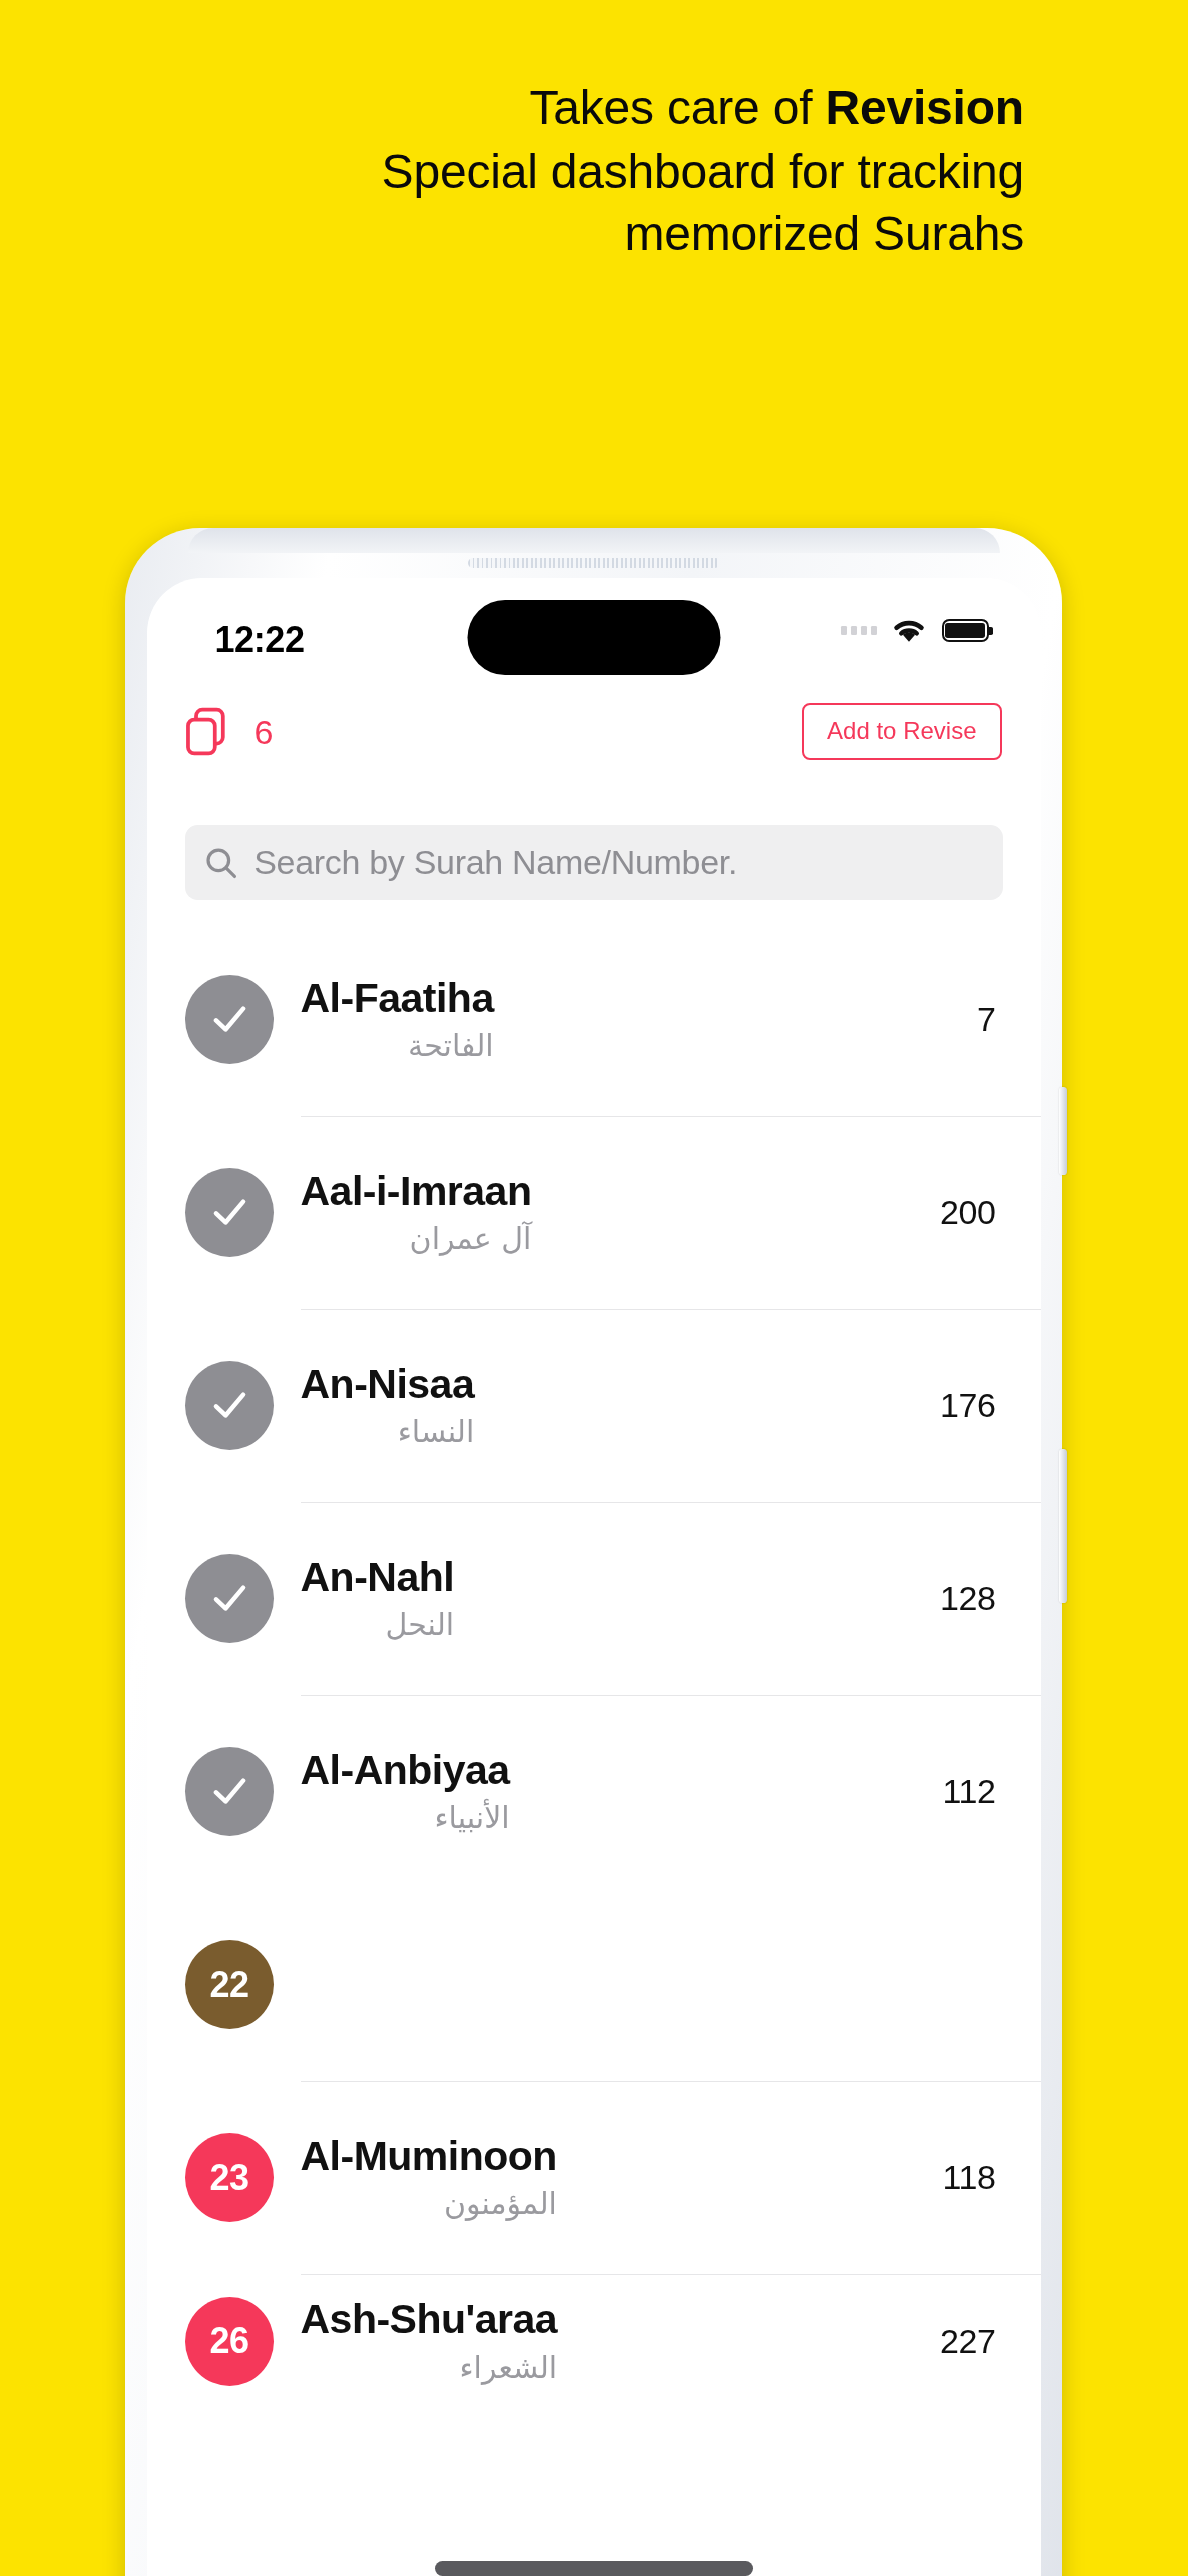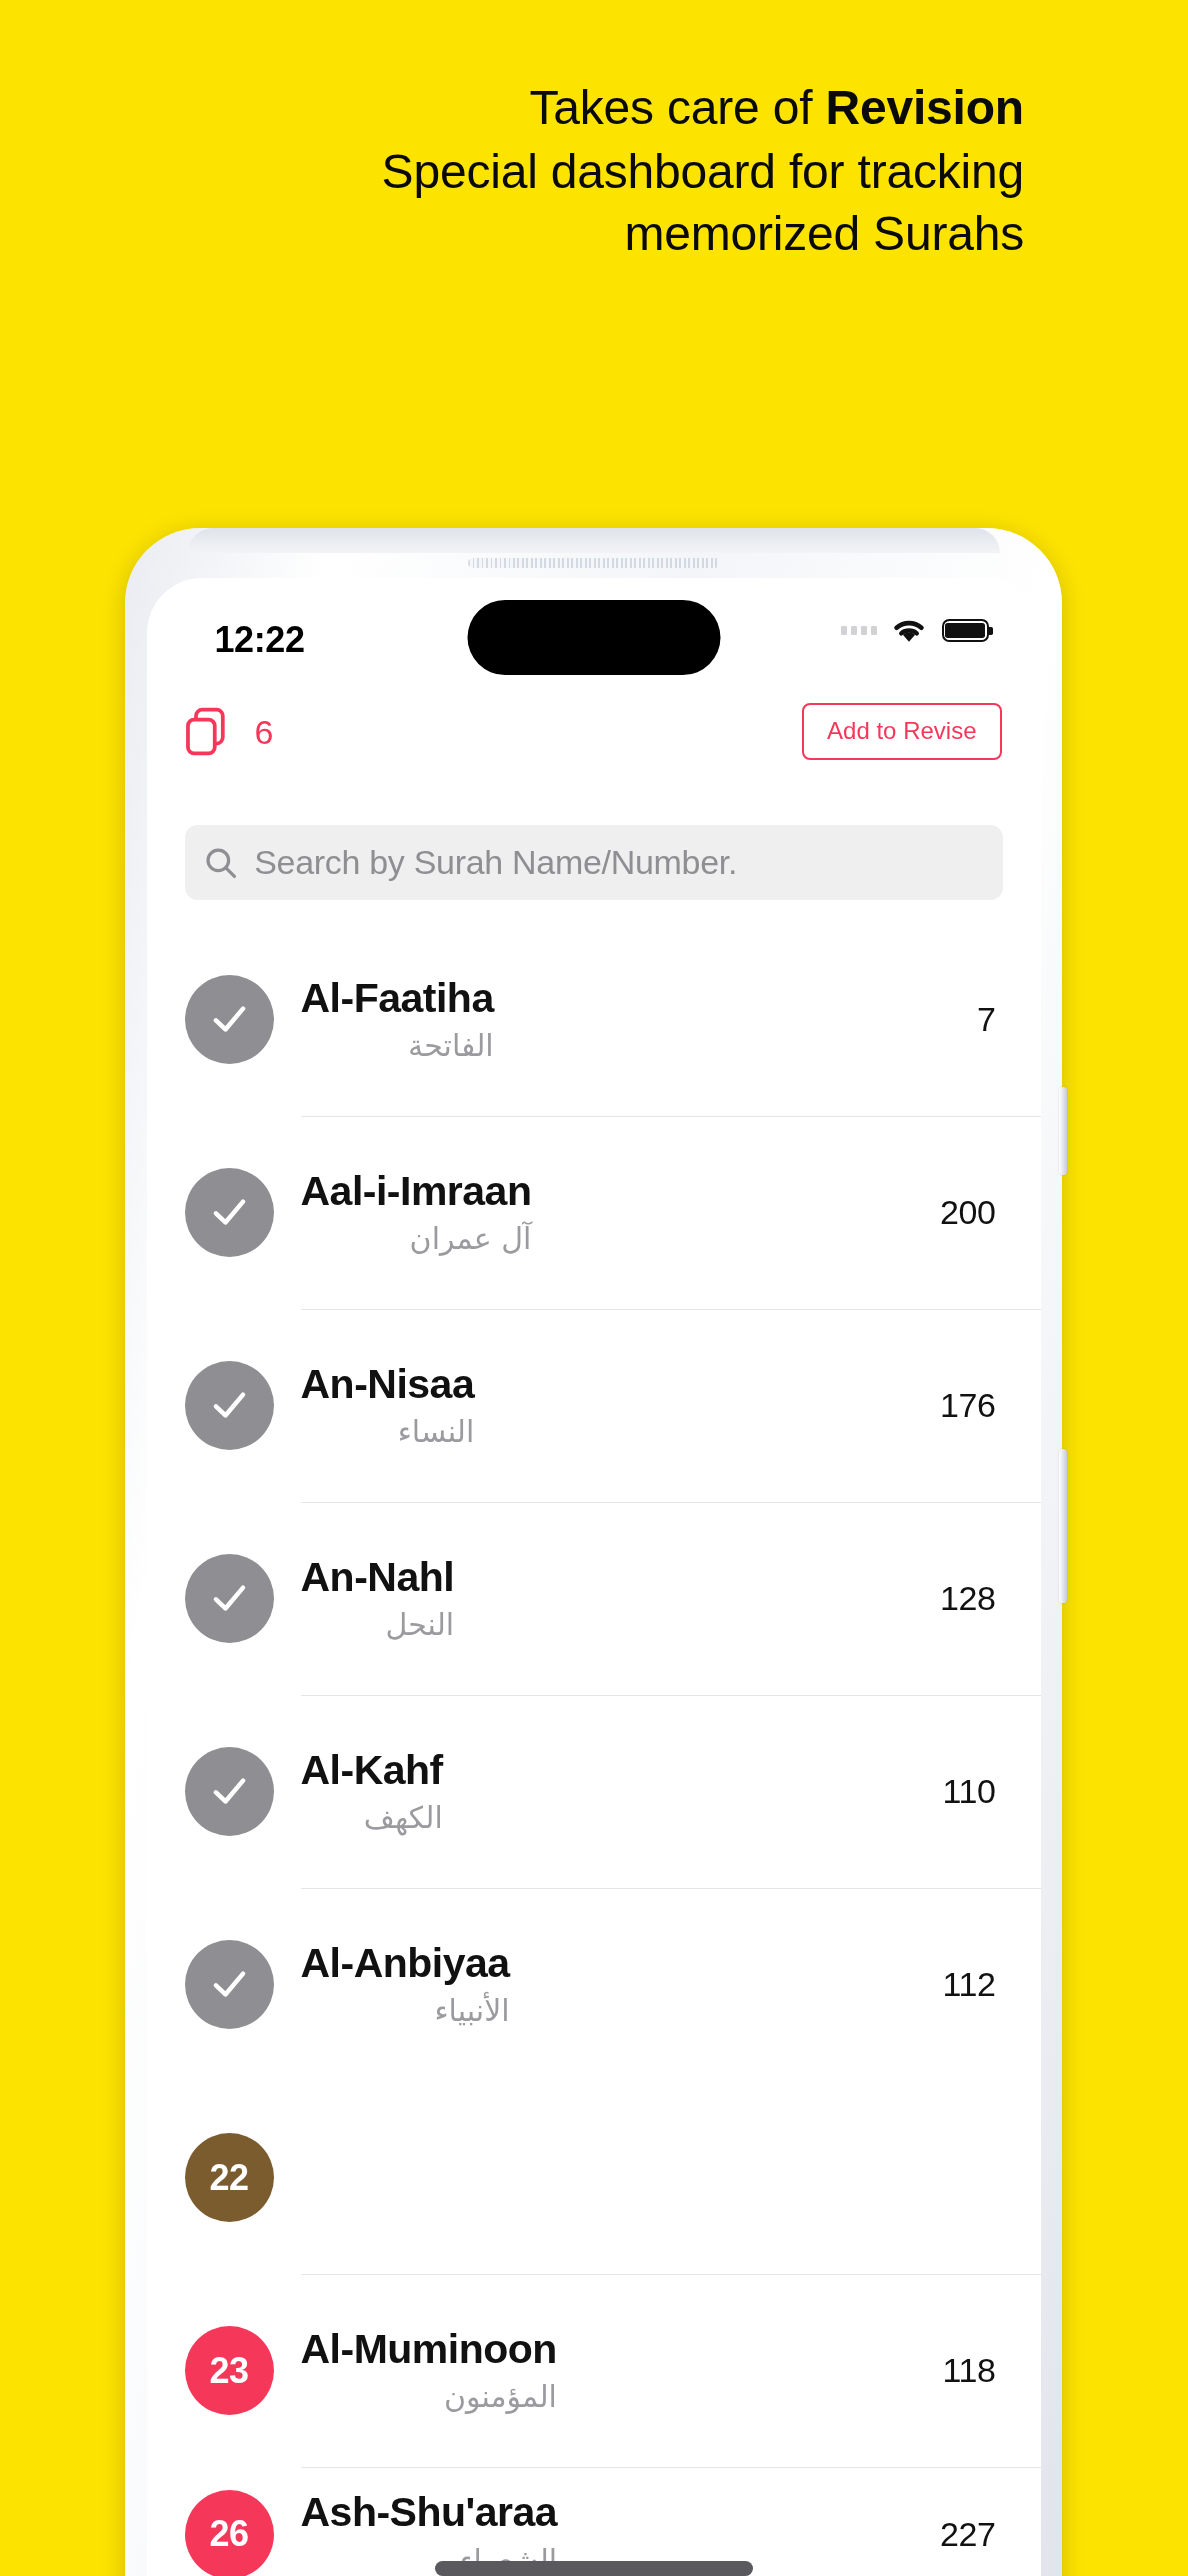--- a/index.html
+++ b/index.html
@@ -431,34 +431,20 @@
           </div>
         </div>
         <div class="row">
           <div class="badge" style="background: rgb(142, 142, 147);">
             <svg width="47" height="47" viewBox="0 0 52 52">
               <path d="M11 27 L21.5 37 L41 14" fill="none" stroke="#ffffff" stroke-width="5" stroke-linecap="round" stroke-linejoin="round"></path>
             </svg>
           </div>
           <div class="row-inner">
             <div class="names">
-              <div class="name-en">Al-Kahf</div>
-              <div class="name-ar">الكهف</div>
-            </div>
-            <div class="ayah">110</div>
-          </div>
-        </div>
-        <div class="row">
-          <div class="badge" style="background: rgb(142, 142, 147);">
-            <svg width="47" height="47" viewBox="0 0 52 52">
-              <path d="M11 27 L21.5 37 L41 14" fill="none" stroke="#ffffff" stroke-width="5" stroke-linecap="round" stroke-linejoin="round"></path>
-            </svg>
-          </div>
-          <div class="row-inner">
-            <div class="names">
               <div class="name-en">Al-Anbiyaa</div>
               <div class="name-ar">الأنبياء</div>
             </div>
             <div class="ayah">112</div>
           </div>
         </div>
         <div class="row">
           <div class="badge" style="background: rgb(122, 92, 46);">22</div>
         </div>
         <div class="row">

